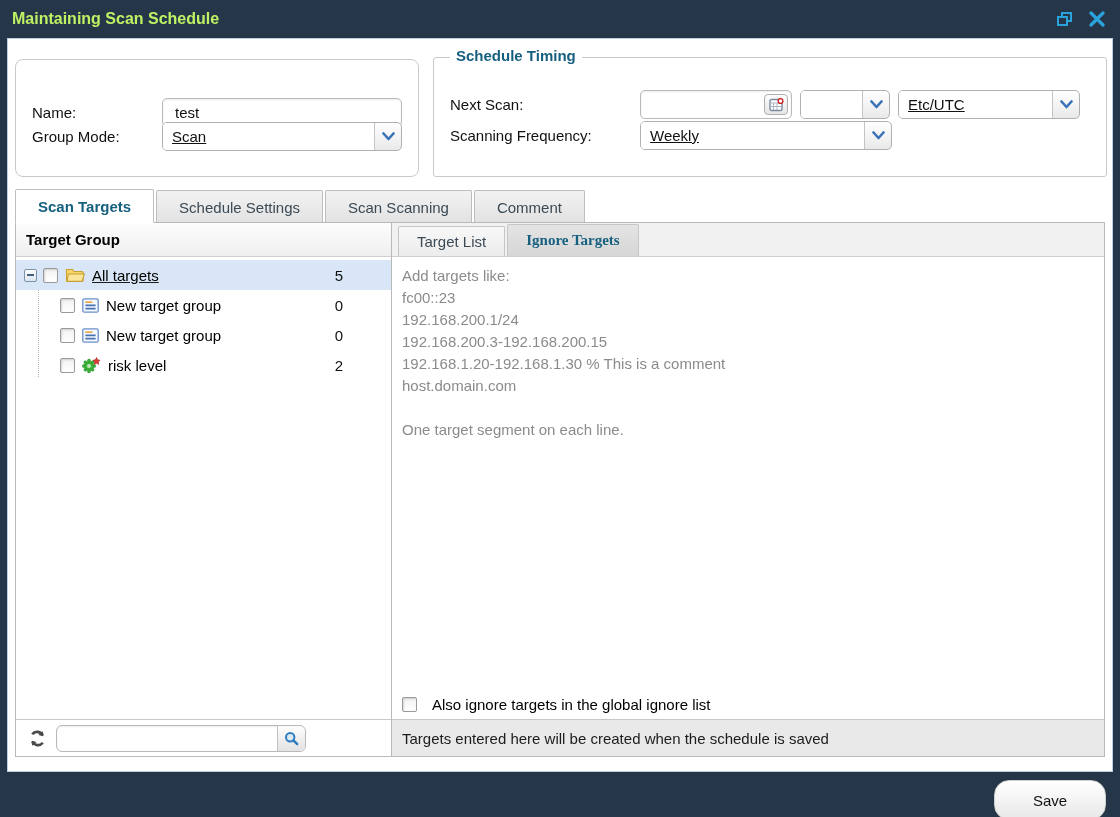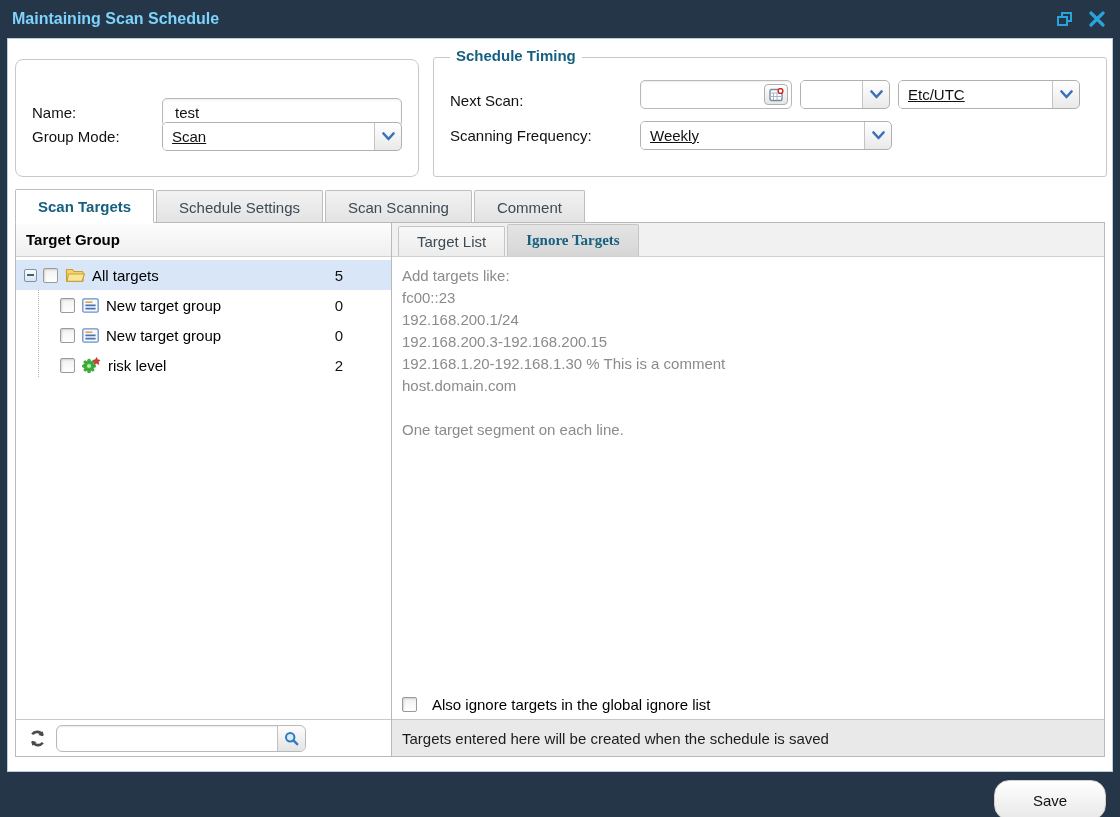--- a/index.html
+++ b/index.html
@@ -2,21 +2,21 @@
 <html><head>
 <meta charset="utf-8">
 <style>
   * { margin:0; padding:0; box-sizing:border-box; }
   html,body { width:1120px; height:817px; overflow:hidden; }
   body { font-family:"Liberation Sans","DejaVu Sans",sans-serif; font-size:15px; color:#1c1c1c; background:#fff; }
 
   
   .window { position:absolute; inset:0; background:#253649; }
   .titlebar { position:absolute; top:0; left:0; right:0; height:38px; background:#253649; display:flex; align-items:center; padding:0 12px; }
-  .titlebar .title { color:#7dd3fc; font-weight:bold; font-size:16px; }
+  .titlebar .title { color:#bef264; font-weight:bold; font-size:16px; }
   .titlebar .spacer { flex:1; }
   .win-btn { width:22px; height:22px; display:flex; align-items:center; justify-content:center; margin-left:10px; cursor:pointer; }
 
   .content { position:absolute; top:38px; left:7px; right:7px; bottom:45px; background:#ffffff; border:1px solid #b9cfdd; overflow:hidden; }
 
   .footer { position:absolute; left:0; right:0; bottom:0; height:45px; background:#253649; }
   .save-btn { position:absolute; right:14px; top:8px; width:112px; height:40px; border-radius:15px; border:1px solid #cfcfcf;
               background:linear-gradient(#ffffff,#e8e8e8); font-size:15px; color:#111; font-family:inherit; cursor:pointer; }
 
   
@@ -48,21 +48,21 @@
   .tab.active { background:#ffffff; color:#155f7f; font-weight:bold; height:34px; border-bottom:1px solid #fff; position:relative; z-index:2; }
 
   
   .mainarea { position:absolute; left:7px; top:183px; right:7px; bottom:14px; border:1px solid #b9b9b9; background:#fff; display:flex; }
 
   .leftpane { width:376px; border-right:1px solid #b9b9b9; display:flex; flex-direction:column; }
   .tg-header { height:34px; background:linear-gradient(#fdfdfd,#efefef); border-bottom:1px solid #cfcfcf;
                display:flex; align-items:center; padding:0 10px; font-weight:bold; color:#000; }
   .tree { flex:1; position:relative; padding-top:3px; overflow:hidden; }
   .tree-row { height:30px; display:flex; align-items:center; padding-left:8px; position:relative; cursor:pointer; }
-  .tree-row.selected { background:#d9e6f7; }
+  .tree-row.selected { background:#d9e6f7;text-decoration:underline; }
   .tree-row .count { position:absolute; right:48px; color:#111; }
   .tree-row.child { padding-left:44px; }
   .expander { width:13px; height:13px; border:1px solid #7d93a8; background:linear-gradient(#fdfdfd,#dbe4ee); border-radius:2px;
               display:flex; align-items:center; justify-content:center; margin-right:6px; cursor:pointer; }
   .expander .minus { width:7px; height:1.6px; background:#44607c; }
   .cbx { width:15px; height:15px; border:1px solid #9a9a9a; border-radius:2px; background:linear-gradient(#f2f2f2,#ffffff);
          box-shadow:inset 1px 1px 2px rgba(0,0,0,.15); margin-right:7px; cursor:pointer; flex:none; }
   .tree-icon { margin-right:7px; display:flex; flex:none; }
   .tree-label { color:#000; white-space:nowrap; }
   .guides { position:absolute; left:22px; top:30px; width:1px; height:90px; border-left:1px dotted #b5b5b5; }
@@ -129,21 +129,21 @@
             <svg width="13" height="9" viewBox="0 0 13 9">
                 <path d="M1.5 1.5 L6.5 7 L11.5 1.5" fill="none" stroke="#3a72b8" stroke-width="2.6" stroke-linecap="round" stroke-linejoin="round"></path>
               </svg>
           </span>
         </div>
       </div>
     </div>
 
     <div class="fieldset">
       <span class="legend">Schedule Timing</span>
-      <div class="frow" style="top:22px;align-items:flex-end;">
+      <div class="frow" style="top:32px;">
         <span class="flabel" style="width:190px;">Next Scan:</span>
         <span class="dateinput" style="width:152px;">
           <input class="text" value="" style="">
           <span class="cal-btn">
             <svg width="15" height="14" viewBox="0 0 15 14">
               <rect x="1" y="1.5" width="12" height="11" rx="1.5" fill="#fff" stroke="#7a8aa0" stroke-width="1.4"></rect>
               <path d="M1 5 H13 M4.5 5 V12 M8 5 V12 M1 8.5 H13" stroke="#aab6c4" stroke-width="1"></path>
               <circle cx="11.5" cy="3" r="2.4" fill="#fff" stroke="#cc2222" stroke-width="1.4"></circle>
             </svg>
           </span>

